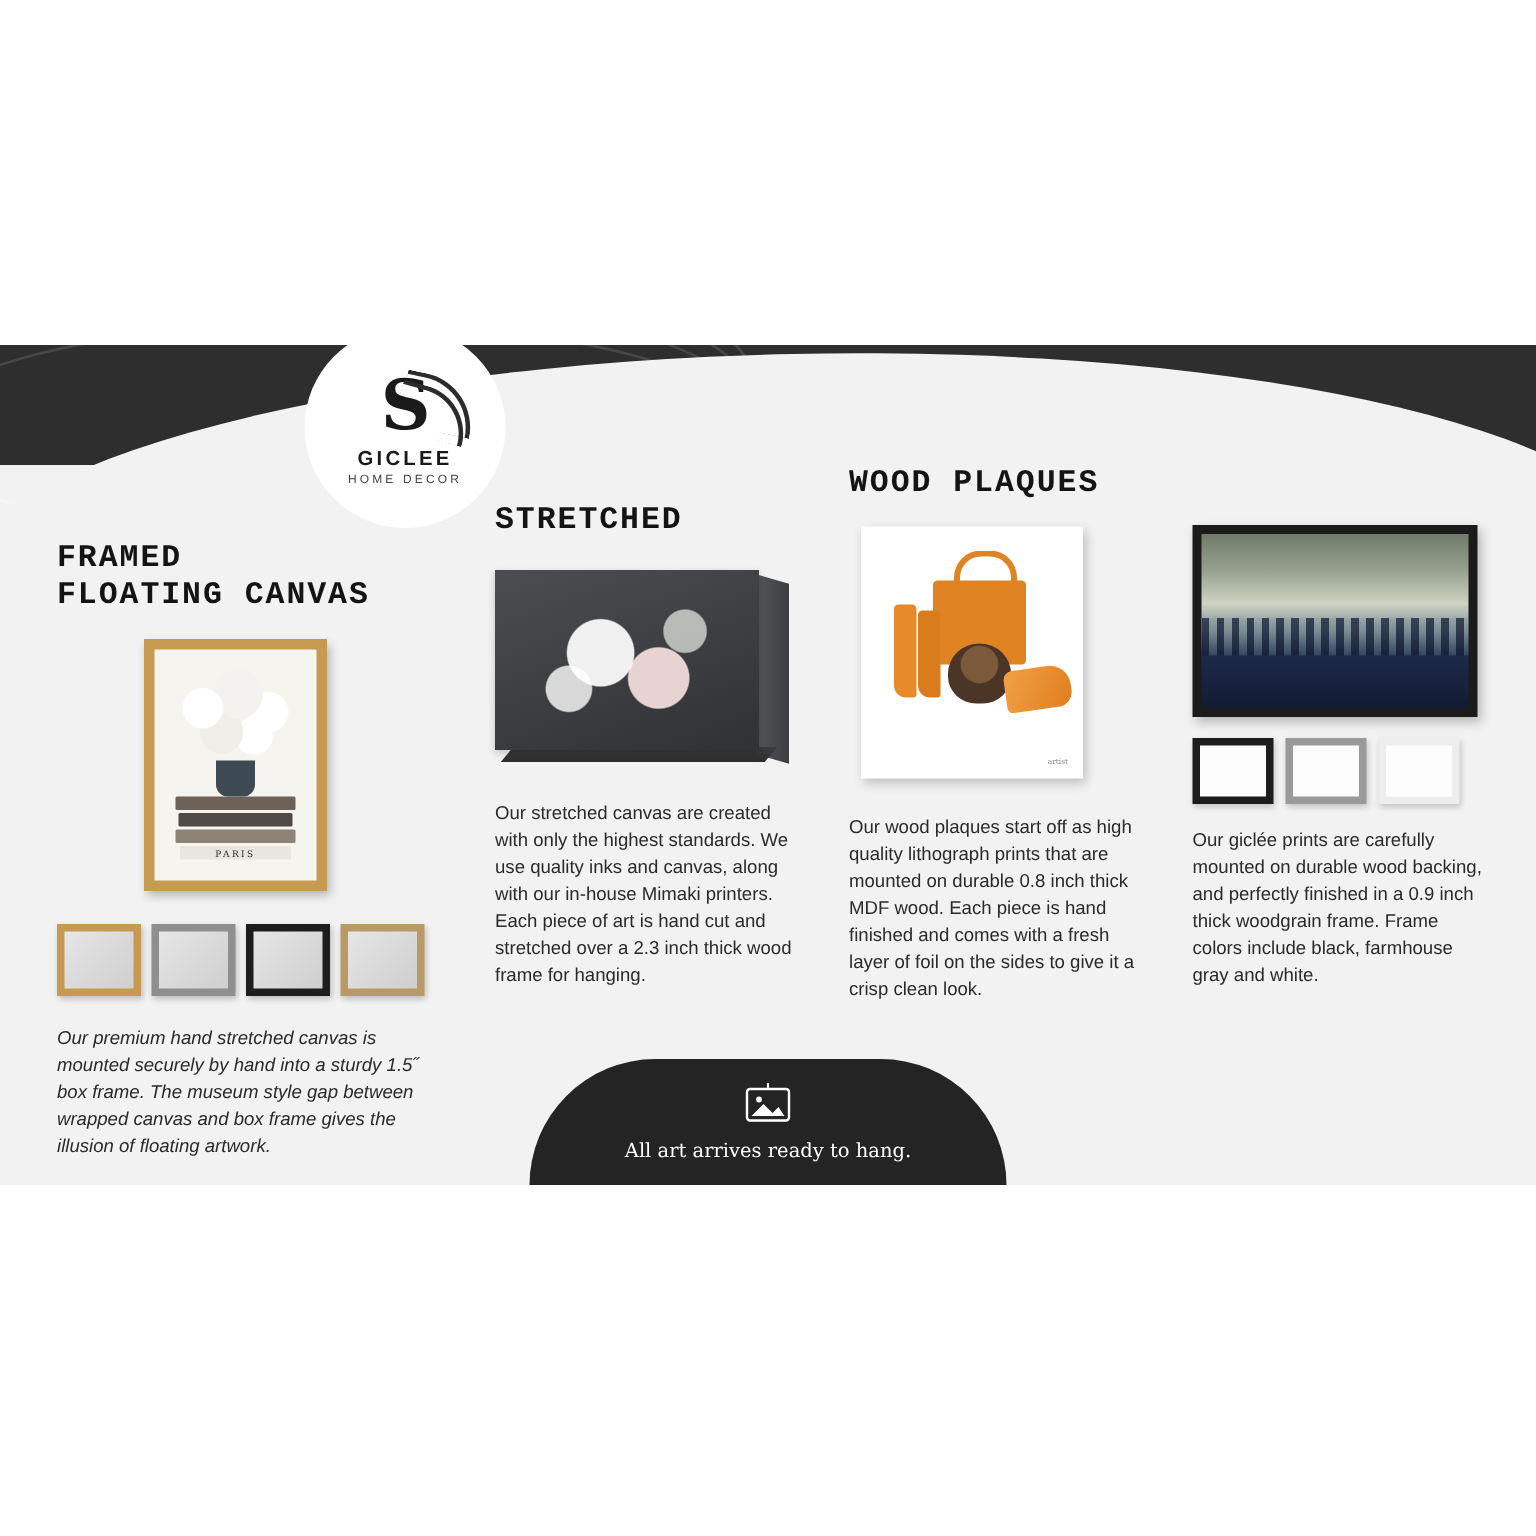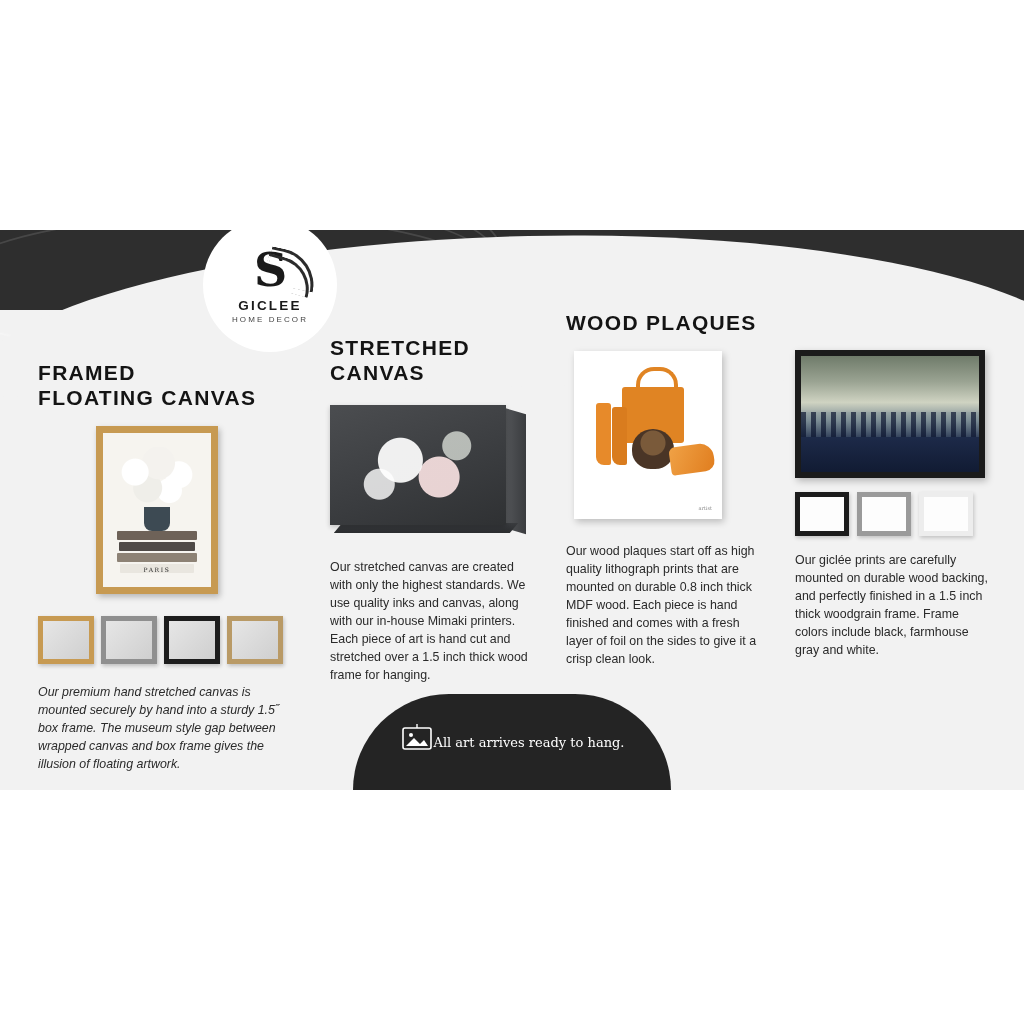--- a/index.html
+++ b/index.html
@@ -115,21 +115,21 @@
     color: #444;
     margin-top: 2px;
   }
 
   
   .col {
     position: absolute;
     z-index: 3;
   }
   .col-title {
-    font-family: Liberation Sans, sans-serif;
+    font-family: Liberation Mono, monospace;
     font-weight: 700;
     color: #141414;
     font-size: 21px;
     letter-spacing: 1.3px;
     line-height: 1.2;
   }
   .col-body {
     font-size: 12.4px;
     line-height: 1.45;
     color: #2a2a2a;
@@ -364,25 +364,25 @@
     background: #fdfdfd;
   }
 
   
   .banner {
     position: absolute;
     left: 50%;
     transform: translateX(-50%);
     bottom: 0;
     width: 318px;
-    height: 96px;
+    height: 84px;
     background: #242424;
     border-radius: 160px 160px 0 0;
     display: flex;
-    flex-direction: row;
+    flex-direction: column;
     align-items: center;
     justify-content: center;
     z-index: 6;
   }
   .banner-icon {
     margin-bottom: 6px;
   }
   .banner-text {
     font-family: "DejaVu Serif", serif;
     font-size: 13px;
@@ -445,28 +445,27 @@
         <div class="swatch" style="background:#b99a66">
             <span></span>
           </div>
       </div>
       <div class="col-body">Our premium hand stretched canvas is mounted securely by hand into a sturdy 1.5˝ box frame. The museum style gap between wrapped canvas and box frame gives the illusion of floating artwork.</div>
     </div>
 
     <div class="col" id="col2">
       <div class="col-title">
         <div>STRETCHED</div>
-        <div>CANVAS</div>
       </div>
       <div class="canvas-wrap">
         <div class="canvas-side"></div>
         <div class="canvas-bottom"></div>
         <div class="canvas-face"></div>
       </div>
-      <div class="col-body">Our stretched canvas are created with only the highest standards. We use quality inks and canvas, along with our in-house Mimaki printers. Each piece of art is hand cut and stretched over a 1.5 inch thick wood frame for hanging.</div>
+      <div class="col-body">Our stretched canvas are created with only the highest standards. We use quality inks and canvas, along with our in-house Mimaki printers. Each piece of art is hand cut and stretched over a 2.3 inch thick wood frame for hanging.</div>
     </div>
 
     <div class="col" id="col3">
       <div class="col-title">
         <div>WOOD PLAQUES</div>
       </div>
       <div class="plaque">
         <div class="bag"></div>
         <div class="boot"></div>
         <div class="boot b2"></div>
@@ -485,21 +484,21 @@
         <div class="fc" style="background:#1c1c1c">
             <span></span>
           </div>
         <div class="fc" style="background:#9a9a9a">
             <span></span>
           </div>
         <div class="fc" style="background:#ededed">
             <span></span>
           </div>
       </div>
-      <div class="col-body">Our giclée prints are carefully mounted on durable wood backing, and perfectly finished in a 1.5 inch thick woodgrain frame. Frame colors include black, farmhouse gray and white.</div>
+      <div class="col-body">Our giclée prints are carefully mounted on durable wood backing, and perfectly finished in a 0.9 inch thick woodgrain frame. Frame colors include black, farmhouse gray and white.</div>
     </div>
 
     <div class="banner">
       <div class="banner-icon">
         <svg width="34" height="28" viewBox="0 0 34 28" aria-hidden="true">
           <rect x="3" y="5" width="28" height="21" rx="2" fill="none" stroke="#ffffff" stroke-width="1.6"></rect>
           <circle cx="11" cy="12" r="2" fill="#ffffff"></circle>
           <path d="M6 23 L14 15 L20 21 L24 17 L28 23 Z" fill="#ffffff"></path>
           <path d="M17 5 L17 1" stroke="#ffffff" stroke-width="1.4"></path>
         </svg>

